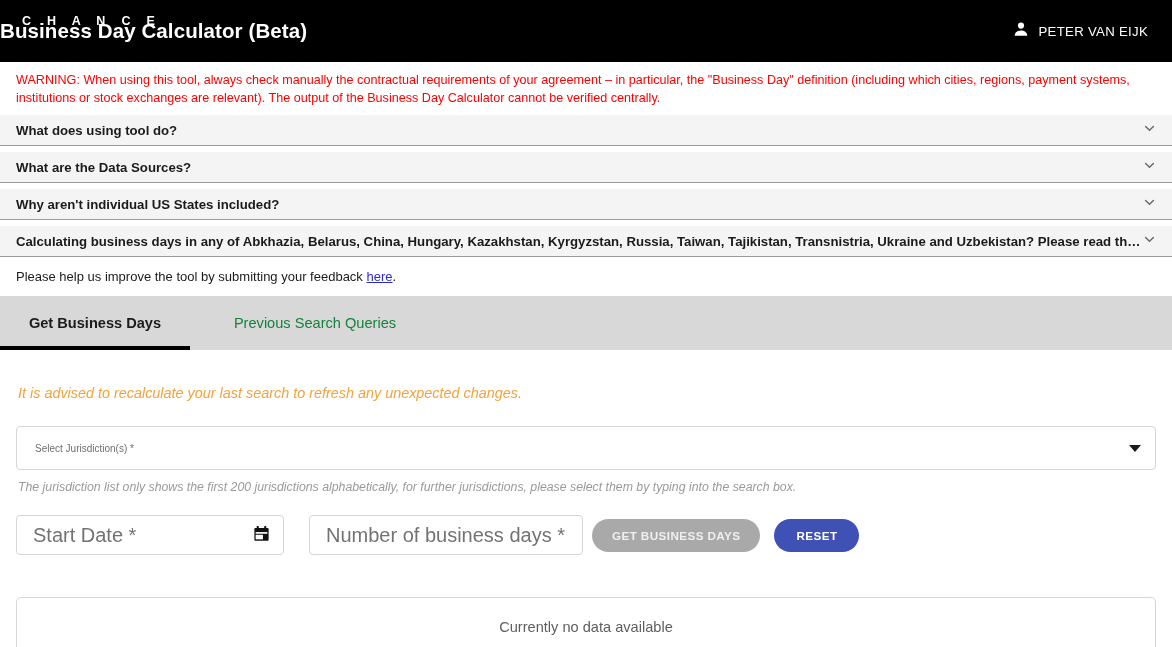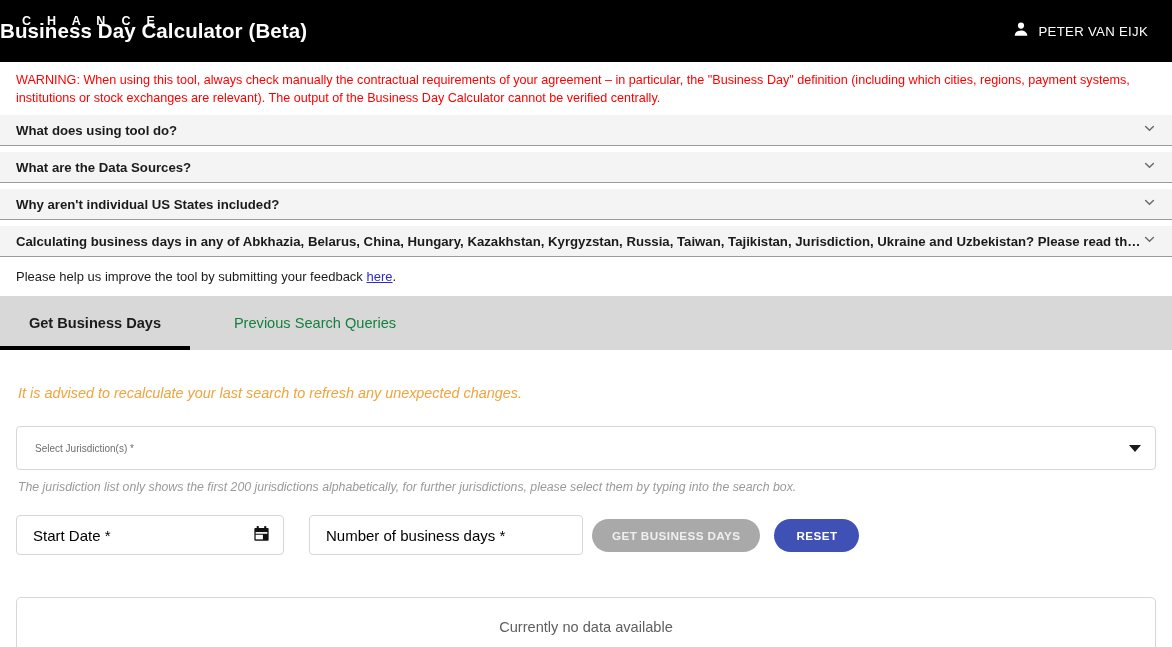--- a/index.html
+++ b/index.html
@@ -183,22 +183,22 @@
     background: #ffffff;
     display: flex;
     align-items: center;
     padding: 0 12px 0 16px;
     box-sizing: border-box;
   }
   .field-start-date { width: 268px; }
   .field-days { width: 274px; margin-left: 25px; }
   .field-placeholder {
     flex: 1;
-    color: #000000;
-    font-size: 15px;
+    color: #737373;
+    font-size: 20px;
     white-space: nowrap;
   }
   .cal-icon { display: block; cursor: pointer; }
 
   .btn {
     border: none;
     border-radius: 20px;
     height: 33px;
     font-size: 11.7px;
     font-weight: bold;
@@ -279,21 +279,21 @@
   <div class="accordion-item">
     <span class="accordion-title">Why aren't individual US States included?</span>
     <span class="chev">
       <svg width="17" height="17" viewBox="0 0 24 24" aria-hidden="true">
         <path d="M6.5 9.2 L12 14.6 L17.5 9.2" fill="none" stroke="#6b6b6b" stroke-width="2.1" stroke-linecap="round" stroke-linejoin="round"></path>
       </svg>
     </span>
   </div>
 
   <div class="accordion-item">
-    <span class="accordion-title">Calculating business days in any of Abkhazia, Belarus, China, Hungary, Kazakhstan, Kyrgyzstan, Russia, Taiwan, Tajikistan, Jurisdiction, Ukraine and Uzbekistan? Please read this.</span>
+    <span class="accordion-title">Calculating business days in any of Abkhazia, Belarus, China, Hungary, Kazakhstan, Kyrgyzstan, Russia, Taiwan, Tajikistan, Transnistria, Ukraine and Uzbekistan? Please read this.</span>
     <span class="chev">
       <svg width="17" height="17" viewBox="0 0 24 24" aria-hidden="true">
         <path d="M6.5 9.2 L12 14.6 L17.5 9.2" fill="none" stroke="#6b6b6b" stroke-width="2.1" stroke-linecap="round" stroke-linejoin="round"></path>
       </svg>
     </span>
   </div>
 
 </div>
 
 <div class="feedback">

